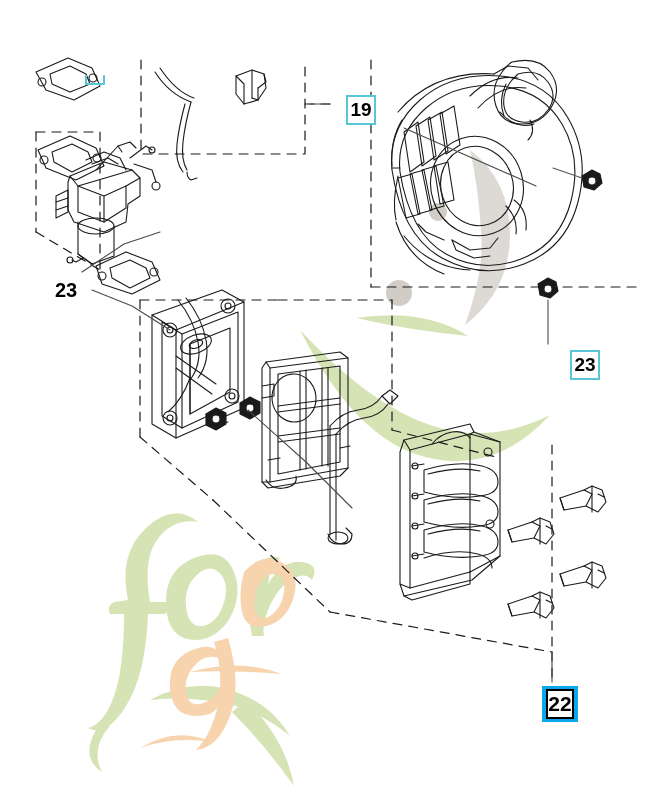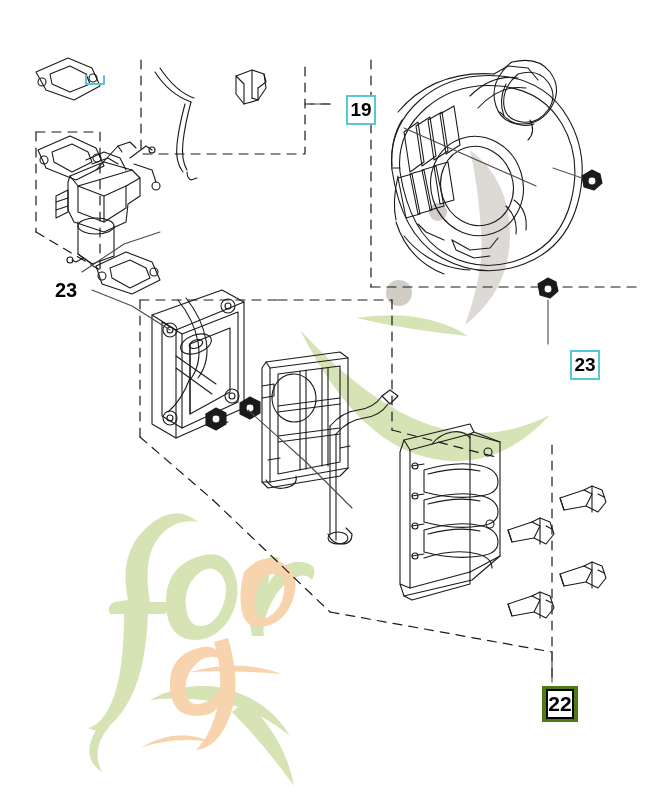--- a/index.html
+++ b/index.html
@@ -3,21 +3,21 @@
 <meta charset="utf-8">
 <style>
   html,body{margin:0;padding:0;background:#ffffff;}
   body{width:652px;height:800px;overflow:hidden;font-family:"Liberation Sans",sans-serif;}
   #sheet{position:relative;width:652px;height:800px;background:#fff;}
   svg.layer{position:absolute;left:0;top:0;width:652px;height:800px;}
   .callout{position:absolute;box-sizing:border-box;display:flex;align-items:center;justify-content:center;
            font-family:"Liberation Sans",sans-serif;font-weight:bold;color:#000;margin-left:8px;}
   .callout.cyan{border:2px solid #58c6d6;background:#ffffff;font-size:19px;}
   .callout.plain{font-size:20px;background:transparent;}
-  .callout.yellow{background:#4d7c0f;padding:5px;}
+  .callout.yellow{background:#0ea5e9;padding:5px;}
   .callout.yellow .inner{border:2px solid #000;background:#fff;width:100%;height:100%;
         display:flex;align-items:center;justify-content:center;font-size:21px;font-weight:bold;}
 </style>
 </head>
 <body>
 
 <div id="sheet">
 
   <svg class="layer" viewBox="0 0 652 800">
     <g opacity="0.85">

